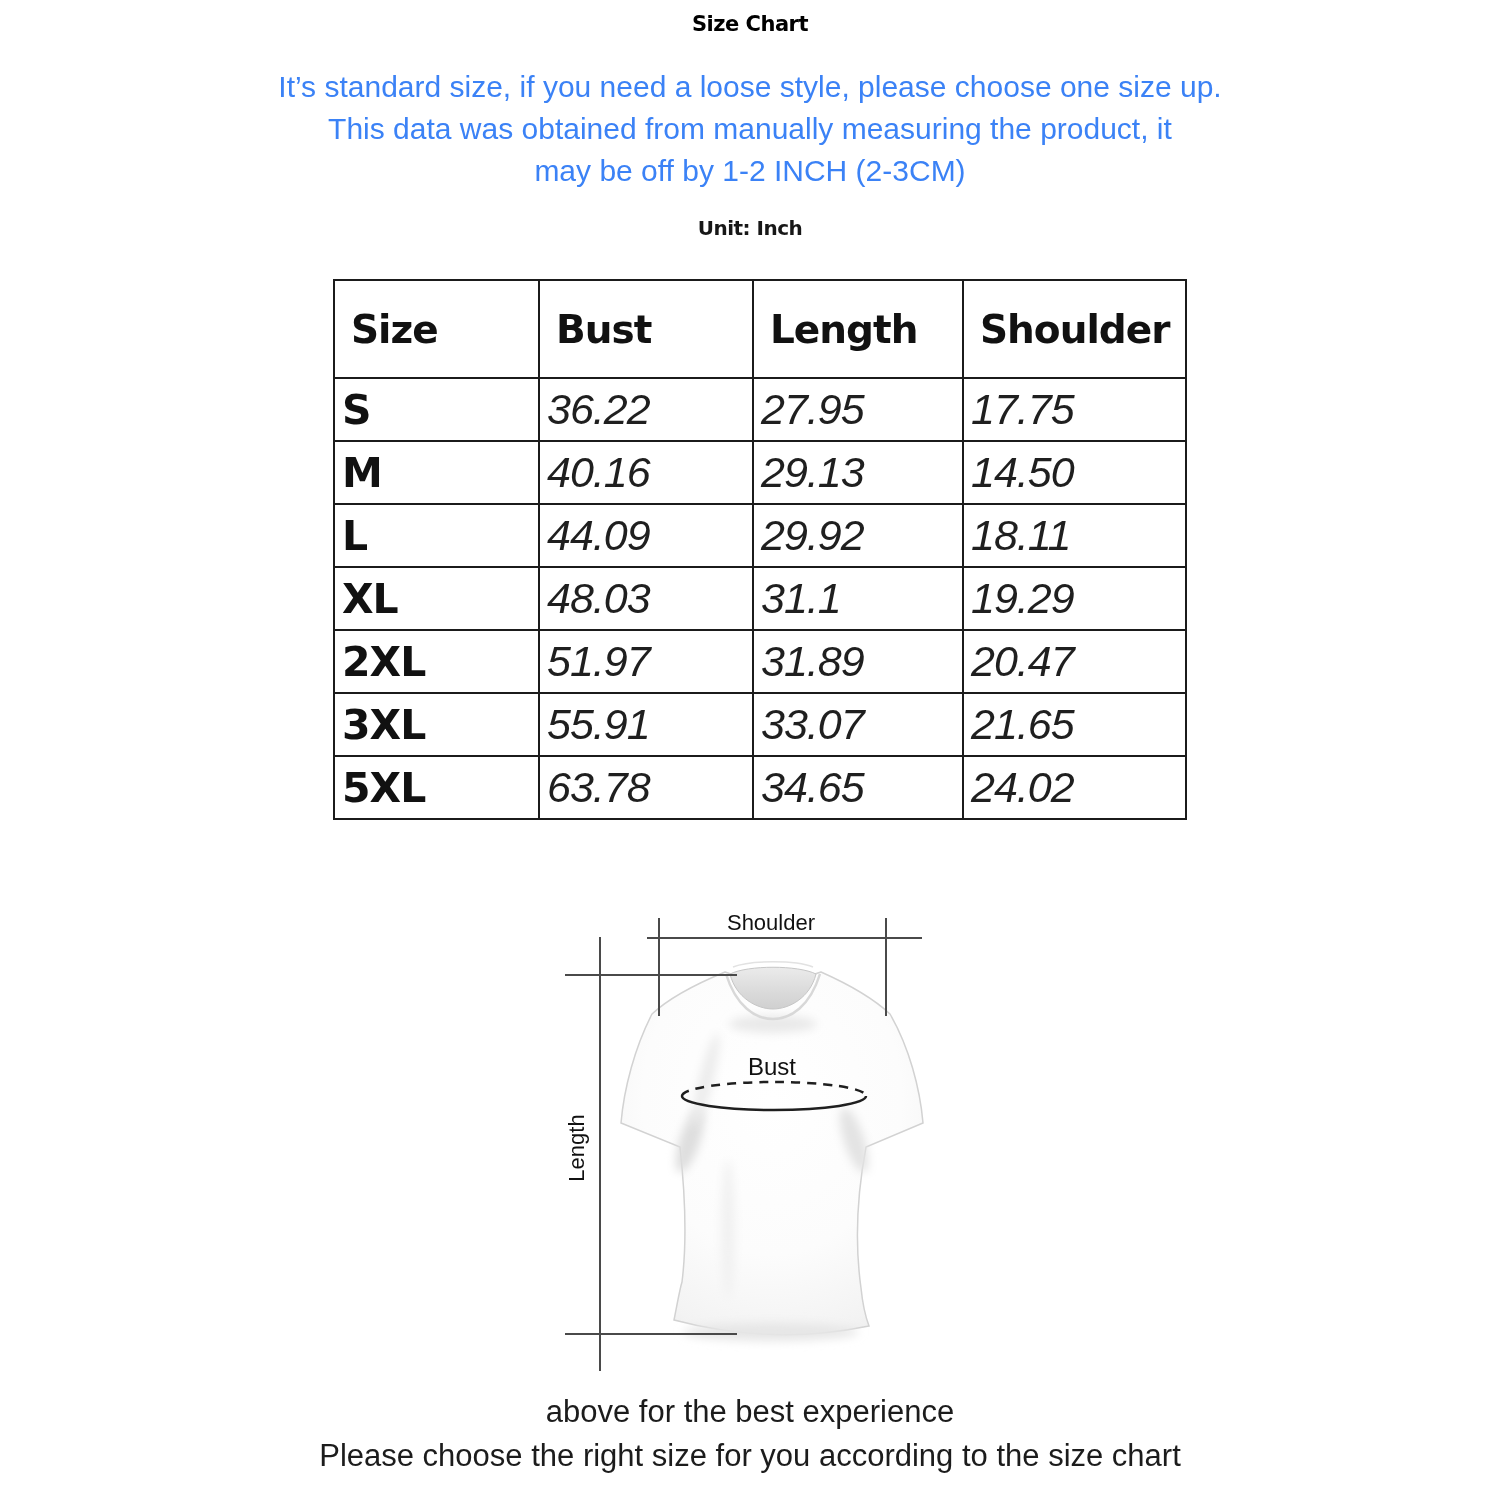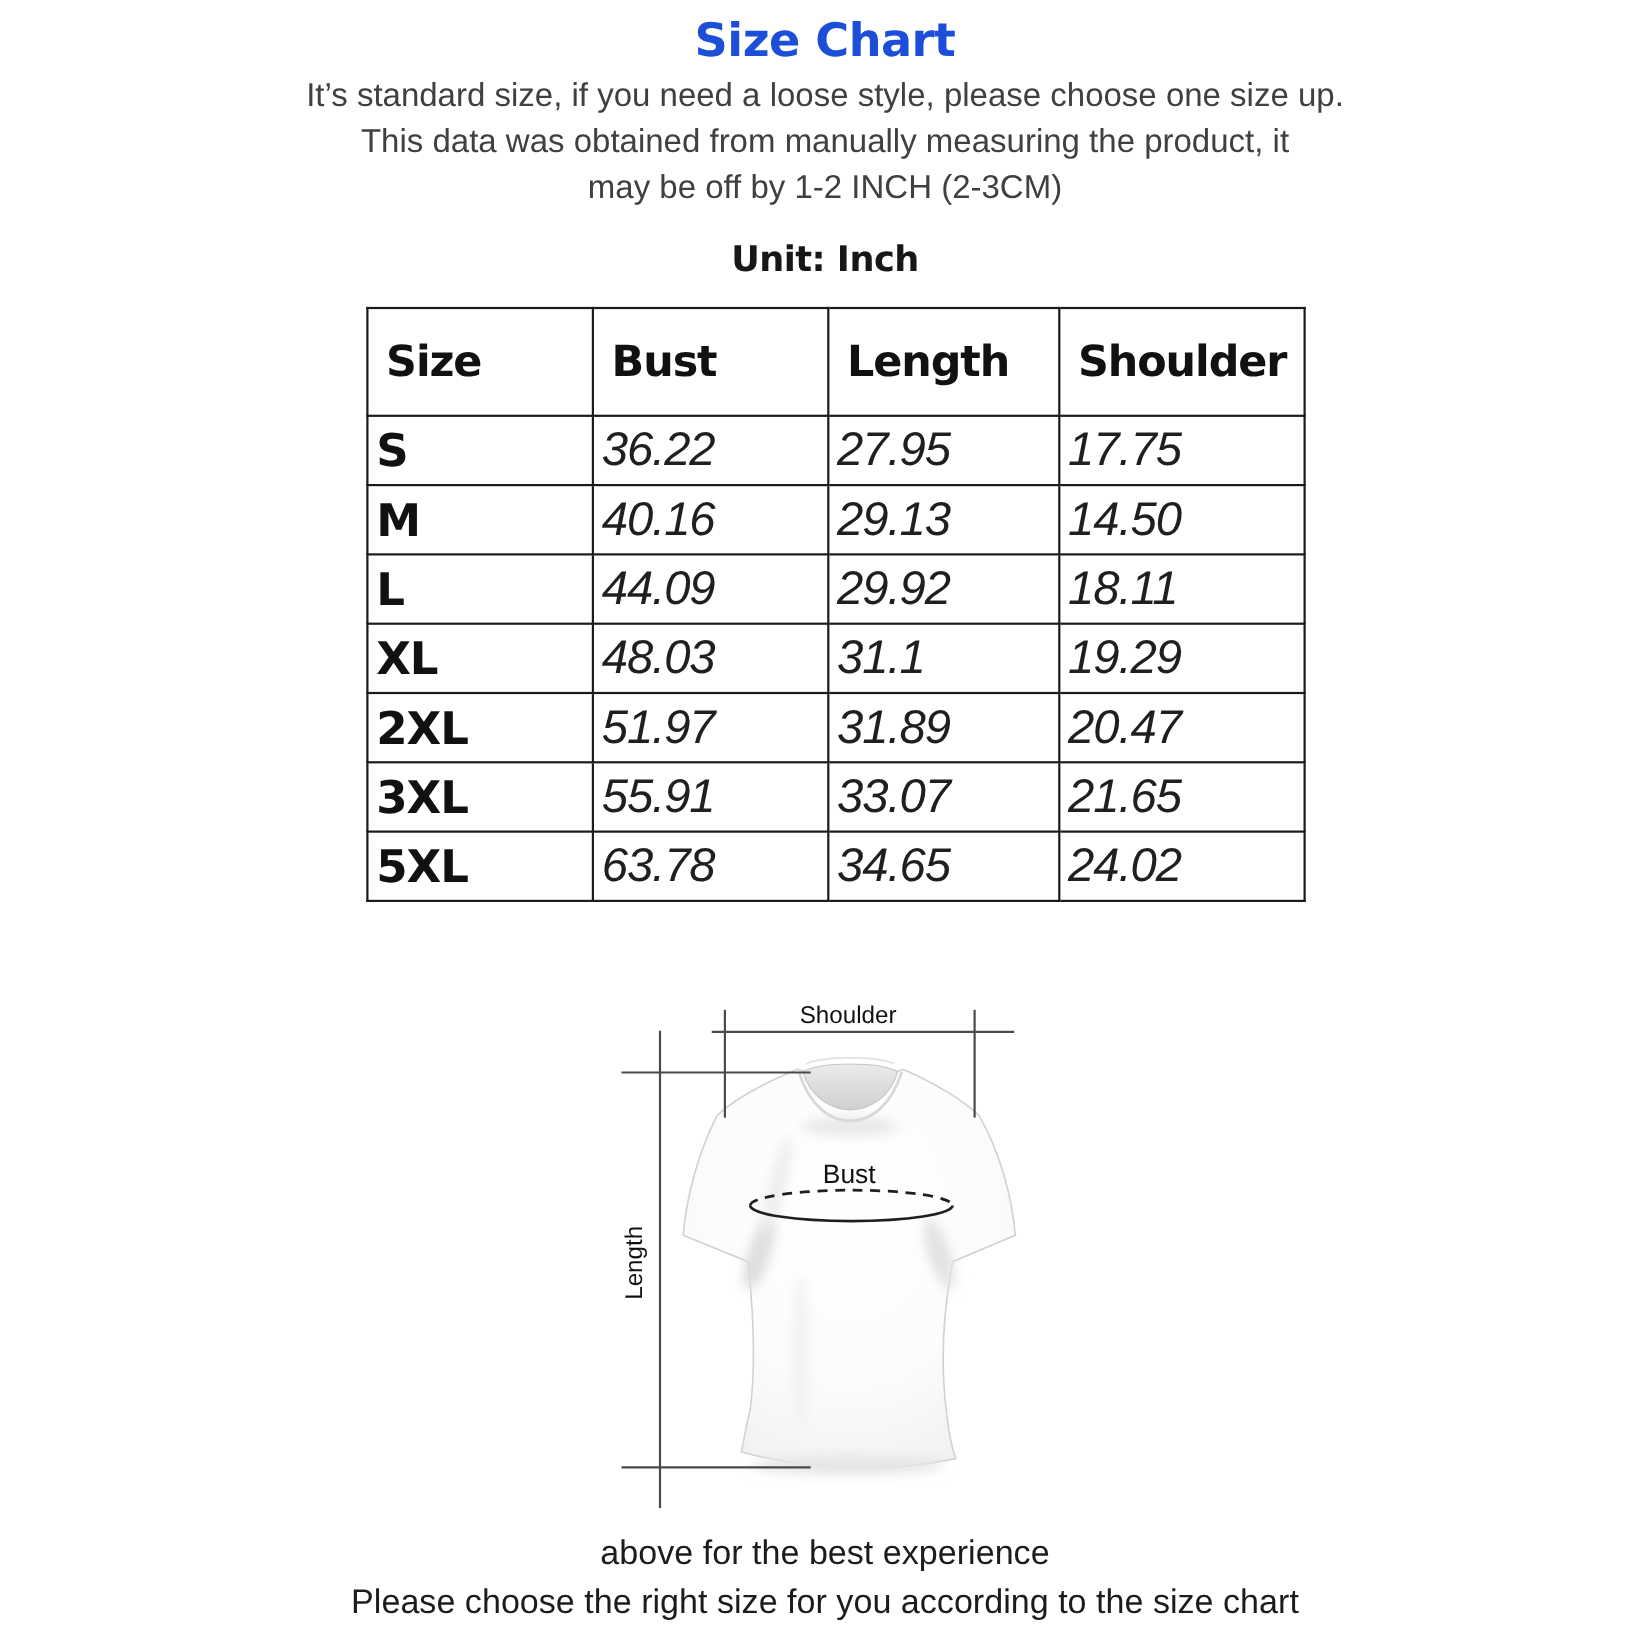--- a/index.html
+++ b/index.html
@@ -2,30 +2,30 @@
 <html><head>
 <meta charset="utf-8">
 <style>
   html,body{margin:0;padding:0;background:#ffffff;}
   .canvas{
     position:relative;width:1500px;height:1500px;background:#ffffff;overflow:hidden;
     font-family:"DejaVu Sans","Liberation Sans",sans-serif;color:#1b1b1b;
   }
   .title{
     position:absolute;top:12px;left:0;width:100%;text-align:center;
-    font-size:42px;font-weight:bold;letter-spacing:-0.5px;color:#1d4ed8;
+    font-size:21px;font-weight:bold;letter-spacing:-0.5px;color:#000000;
   }
   .desc{
     position:absolute;top:66px;left:0;width:100%;text-align:center;
-    font-size:30px;line-height:42px;font-weight:normal;color:#404040;
+    font-size:30px;line-height:42px;font-weight:normal;color:#3b82f6;
     font-family:"Liberation Sans",sans-serif;
   }
   .unit{
     position:absolute;top:216px;left:0;width:100%;text-align:center;
-    font-size:32px;font-weight:bold;letter-spacing:-0.5px;color:#171717;
+    font-size:20px;font-weight:bold;letter-spacing:-0.5px;color:#171717;
   }
   table.size-table{
     position:absolute;left:333px;top:279px;width:852px;
     border-collapse:collapse;table-layout:fixed;background:#ffffff;
   }
   table.size-table th,table.size-table td{
     border:2px solid #1b1b1b;text-align:left;vertical-align:middle;
     padding:0 0 0 7px;overflow:hidden;white-space:nowrap;
   }
   table.size-table th{

